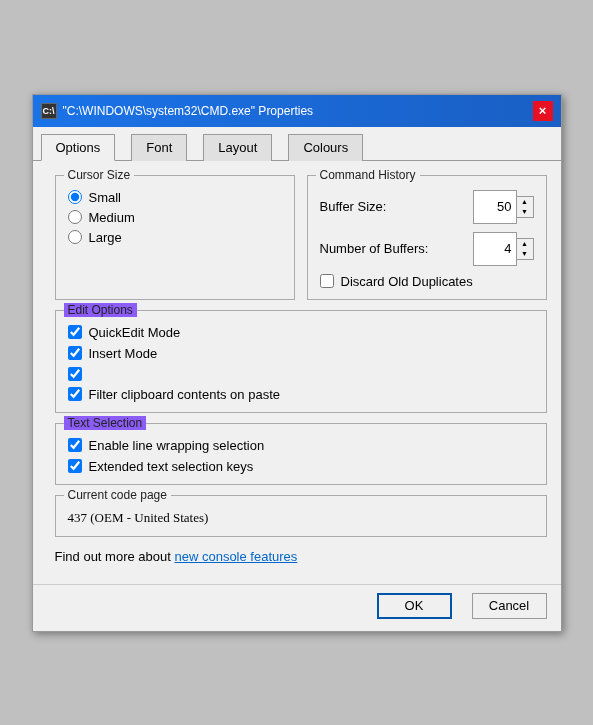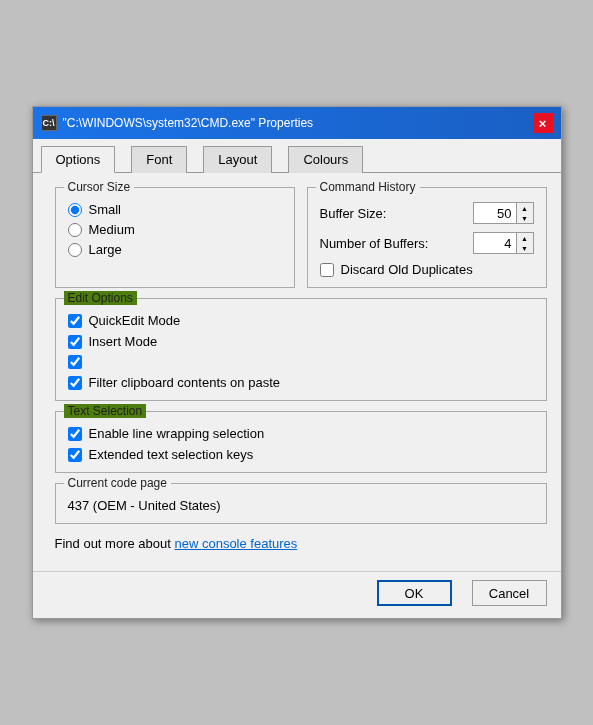--- a/index.html
+++ b/index.html
@@ -141,21 +141,21 @@
       font-size: 13px;
     }
     .spinbox-wrap {
       display: flex;
       align-items: center;
     }
     .spinbox-input {
       width: 44px;
       height: 22px;
       border: 1px solid #999;
-      padding: 10px 4px;
+      padding: 16px 4px;
       font-size: 13px;
       text-align: right;
       background: white;
     }
     .spinbox-btns {
       display: flex;
       flex-direction: column;
       border: 1px solid #999;
       border-left: none;
       height: 22px;
@@ -188,21 +188,21 @@
     .full-group {
       border: 1px solid #aaa;
       padding: 8px 12px 10px 12px;
       position: relative;
       margin-bottom: 10px;
     }
     .full-group .group-legend {
       position: absolute;
       top: -8px;
       left: 8px;
-      background: #4d7c0f;
+      background: #8b5cf6;
       padding: 0 4px;
       font-size: 12px;
     }
     .full-group .group-content {
       margin-top: 4px;
     }
     .code-page-group {
       border: 1px solid #aaa;
       padding: 8px 12px 10px 12px;
       position: relative;
@@ -212,20 +212,21 @@
       position: absolute;
       top: -8px;
       left: 8px;
       background: #f0f0f0;
       padding: 0 4px;
       font-size: 12px;
     }
     .code-page-value {
       font-size: 13px;
       margin-top: 6px;
+      font-family: Liberation Serif, serif;
     }
     .legacy-row {
       display: flex;
       align-items: center;
       gap: 7px;
       margin-bottom: 8px;
     }
     .link-row {
       font-size: 13px;
       margin-bottom: 10px;

